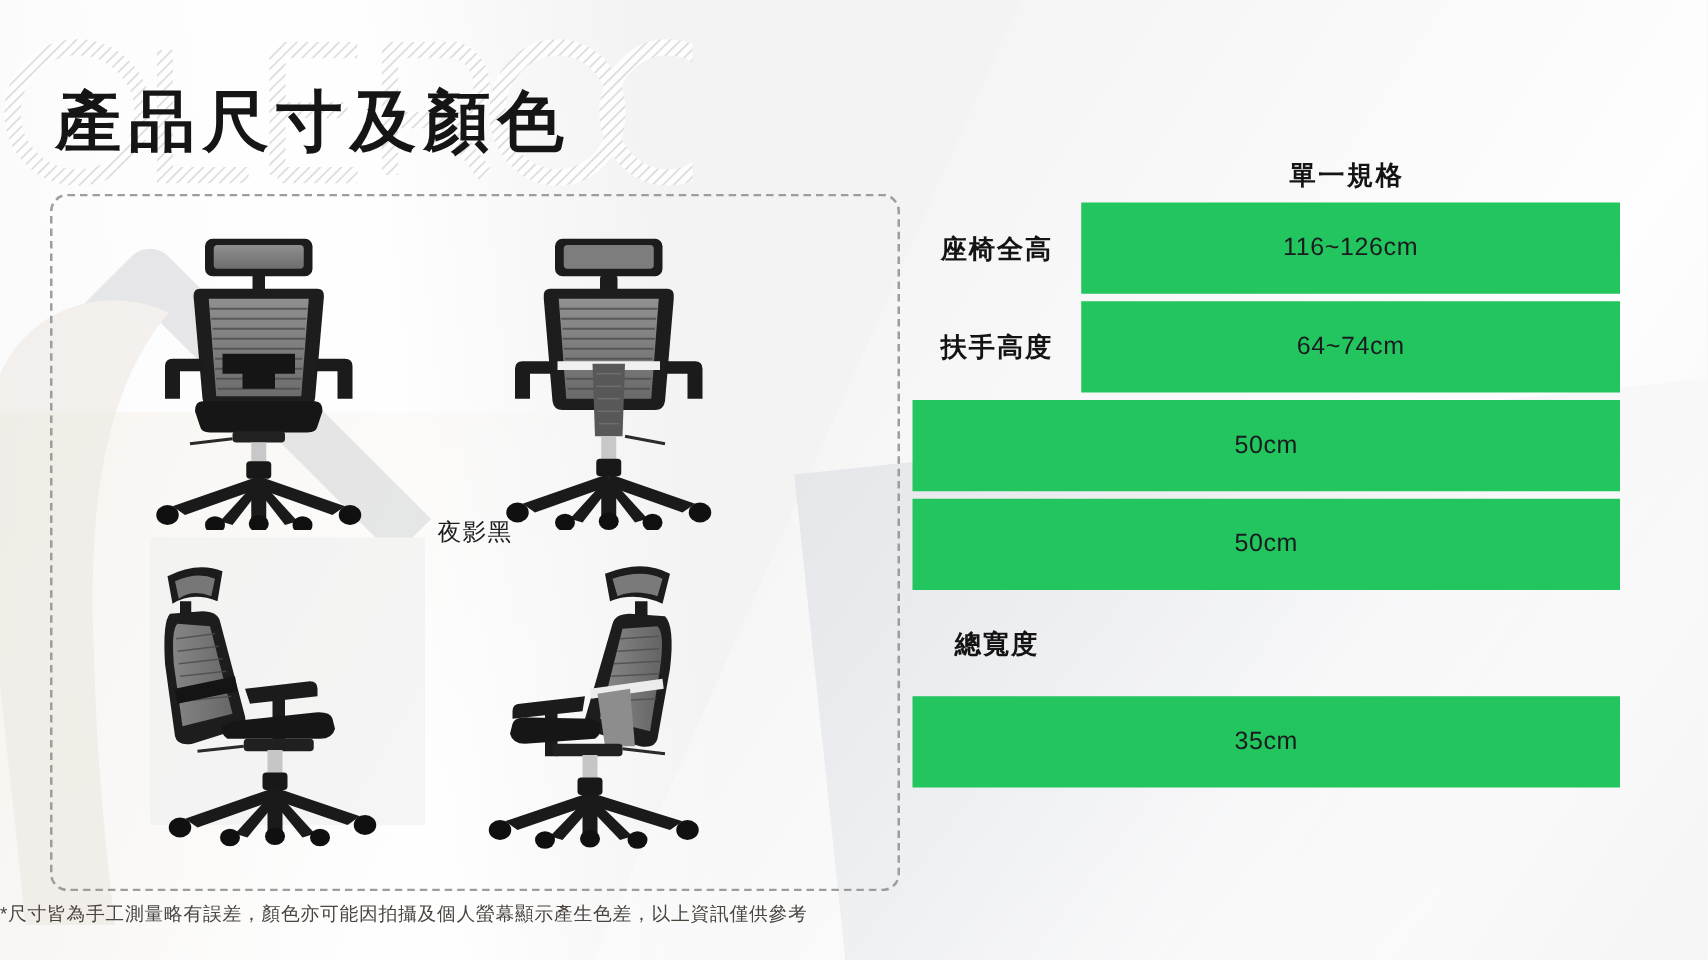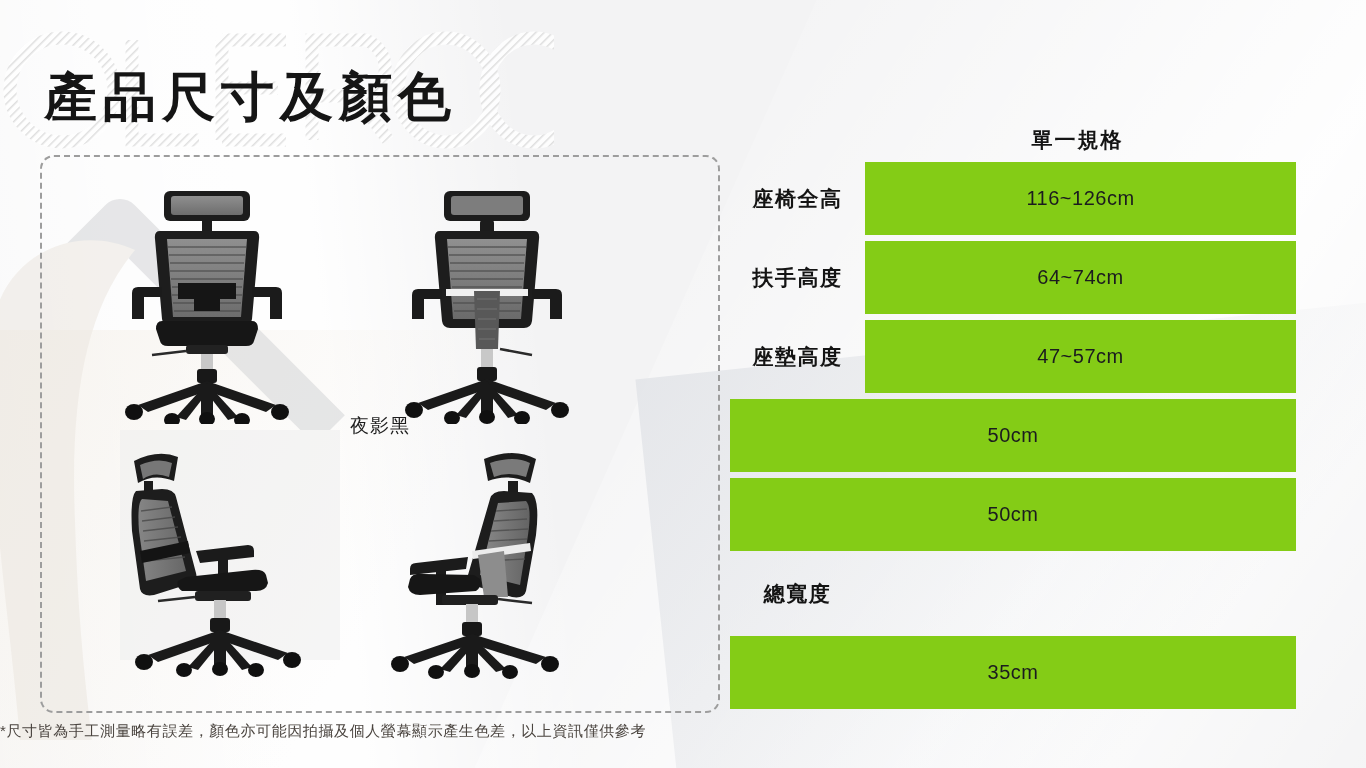--- a/index.html
+++ b/index.html
@@ -146,21 +146,21 @@
     font-size:21px;
     font-weight:700;
     letter-spacing:1.5px;
     color:#141414;
     white-space:nowrap;
     text-align:right;
   }
   .spec-value {
     flex:1;
     display:flex; align-items:center; justify-content:center;
-    background:#84cc16;
+    background:#22c55e;
     font-size:20px;
     color:#1b1b1f;
     letter-spacing:0.5px;
   }
 
   
   .footnote {
     position:absolute;
     left:0; right:66px; top:722px;
     font-size:15px;
@@ -453,24 +453,20 @@
 
     <div class="spec-row">
       <div class="spec-label">座椅全高</div>
       <div class="spec-value">116~126cm</div>
     </div>
     <div class="spec-row">
       <div class="spec-label">扶手高度</div>
       <div class="spec-value">64~74cm</div>
     </div>
     <div class="spec-row">
-      <div class="spec-label">座墊高度</div>
-      <div class="spec-value">47~57cm</div>
-    </div>
-    <div class="spec-row">
       <div class="spec-value">50cm</div>
     </div>
     <div class="spec-row">
       <div class="spec-value">50cm</div>
     </div>
     <div class="spec-row">
       <div class="spec-label">總寬度</div>
     </div>
     <div class="spec-row">
       <div class="spec-value">35cm</div>

